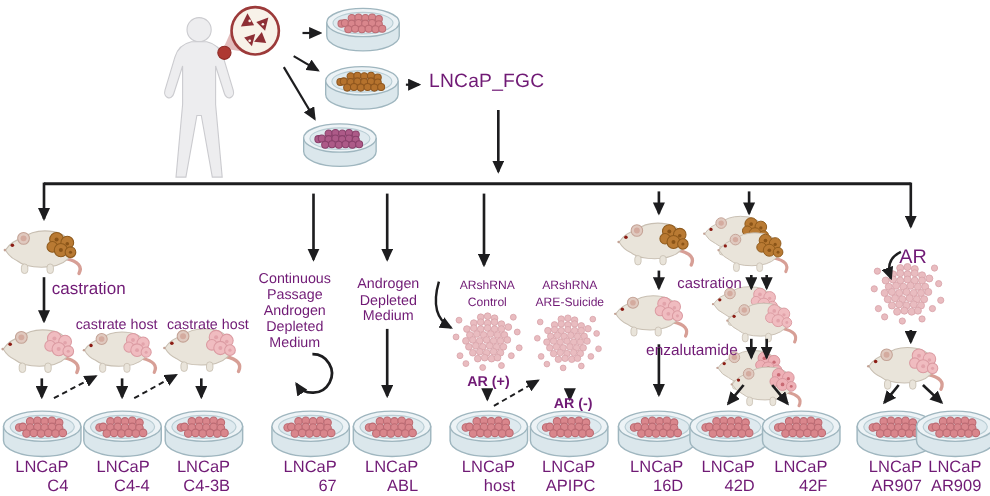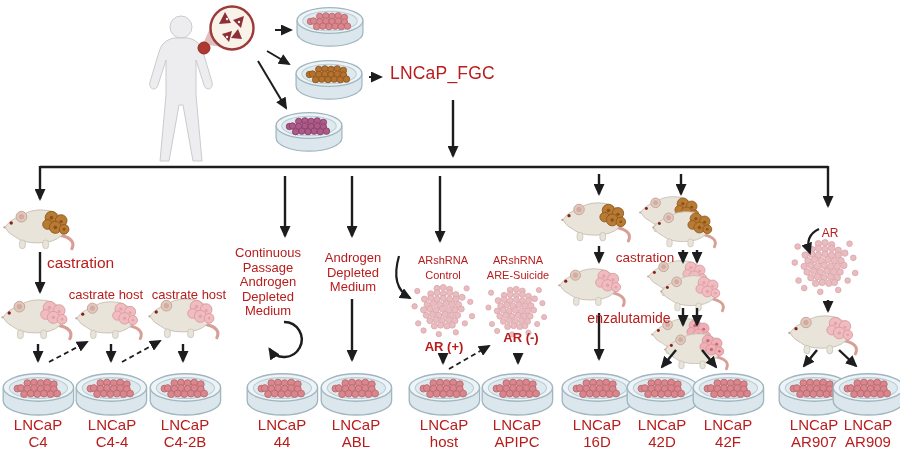--- a/index.html
+++ b/index.html
@@ -1,24 +1,24 @@
 <!DOCTYPE html>
 <html><head>
 <meta charset="utf-8">
 <style>
   html,body{margin:0;padding:0;background:#fff;}
   #canvas{position:relative;width:900px;height:451px;background:#ffffff;overflow:hidden;
           font-family:"Liberation Sans", sans-serif;color:#1b1b1b;}
   #art{position:absolute;left:0;top:0;}
   .lbl{position:absolute;transform:translateX(-50%);text-align:center;white-space:pre-line;
-       font-size:13px;line-height:14.5px;color:#b91c1c;}
+       font-size:13px;line-height:14.5px;color:#701a75;}
   .la{transform:none;text-align:left;}
   .it{}
   .b{font-weight:bold;}
-  .cl{font-size:15px;line-height:16.5px;}
+  .cl{font-size:15px;line-height:16.5px;text-align:right;}
   .fgc{font-size:17.5px;letter-spacing:.2px;}
   .sh{font-size:11px;line-height:15px;}
 </style>
 </head>
 <body>
 
 <div id="canvas">
 
 <svg id="art" width="900" height="451" viewBox="0 0 900 451">
   <defs>
@@ -257,30 +257,30 @@
 Medium</div>
 <div class="lbl" style="left:353px;top:251px">Androgen
 Depleted
 Medium</div>
 
 <div class="lbl sh" style="left:443px;top:253px">ARshRNA
 Control</div>
 <div class="lbl sh" style="left:518px;top:253px">ARshRNA
 ARE-Suicide</div>
 <div class="lbl b" style="left:444px;top:340px">AR (+)</div>
-<div class="lbl b" style="left:521px;top:331px">AR (-)</div>
+<div class="lbl b" style="left:521px;top:360px">AR (-)</div>
 
 <div class="lbl it" style="left:645px;top:251px;font-size:13.5px">castration</div>
 <div class="lbl it" style="left:629px;top:311px;font-size:14px">enzalutamide</div>
-<div class="lbl" style="left:830px;top:226px;font-size:12px">AR</div>
+<div class="lbl" style="left:830px;top:226px;font-size:18px">AR</div>
 
 <div class="lbl cl" style="left:38px;top:417px"><span>LNCaP</span><br><span>C4</span></div>
 <div class="lbl cl" style="left:112px;top:417px"><span>LNCaP</span><br><span>C4-4</span></div>
-<div class="lbl cl" style="left:185px;top:417px"><span>LNCaP</span><br><span>C4-2B</span></div>
-<div class="lbl cl" style="left:282px;top:417px"><span>LNCaP</span><br><span>44</span></div>
+<div class="lbl cl" style="left:185px;top:417px"><span>LNCaP</span><br><span>C4-3B</span></div>
+<div class="lbl cl" style="left:282px;top:417px"><span>LNCaP</span><br><span>67</span></div>
 <div class="lbl cl" style="left:356px;top:417px"><span>LNCaP</span><br><span>ABL</span></div>
 <div class="lbl cl" style="left:444px;top:417px"><span>LNCaP</span><br><span>host</span></div>
 <div class="lbl cl" style="left:517px;top:417px"><span>LNCaP</span><br><span>APIPC</span></div>
 <div class="lbl cl" style="left:597px;top:417px"><span>LNCaP</span><br><span>16D</span></div>
 <div class="lbl cl" style="left:662px;top:417px"><span>LNCaP</span><br><span>42D</span></div>
 <div class="lbl cl" style="left:728px;top:417px"><span>LNCaP</span><br><span>42F</span></div>
 <div class="lbl cl" style="left:814px;top:417px"><span>LNCaP</span><br><span>AR907</span></div>
 <div class="lbl cl" style="left:868px;top:417px"><span>LNCaP</span><br><span>AR909</span></div>
 
 </div>

